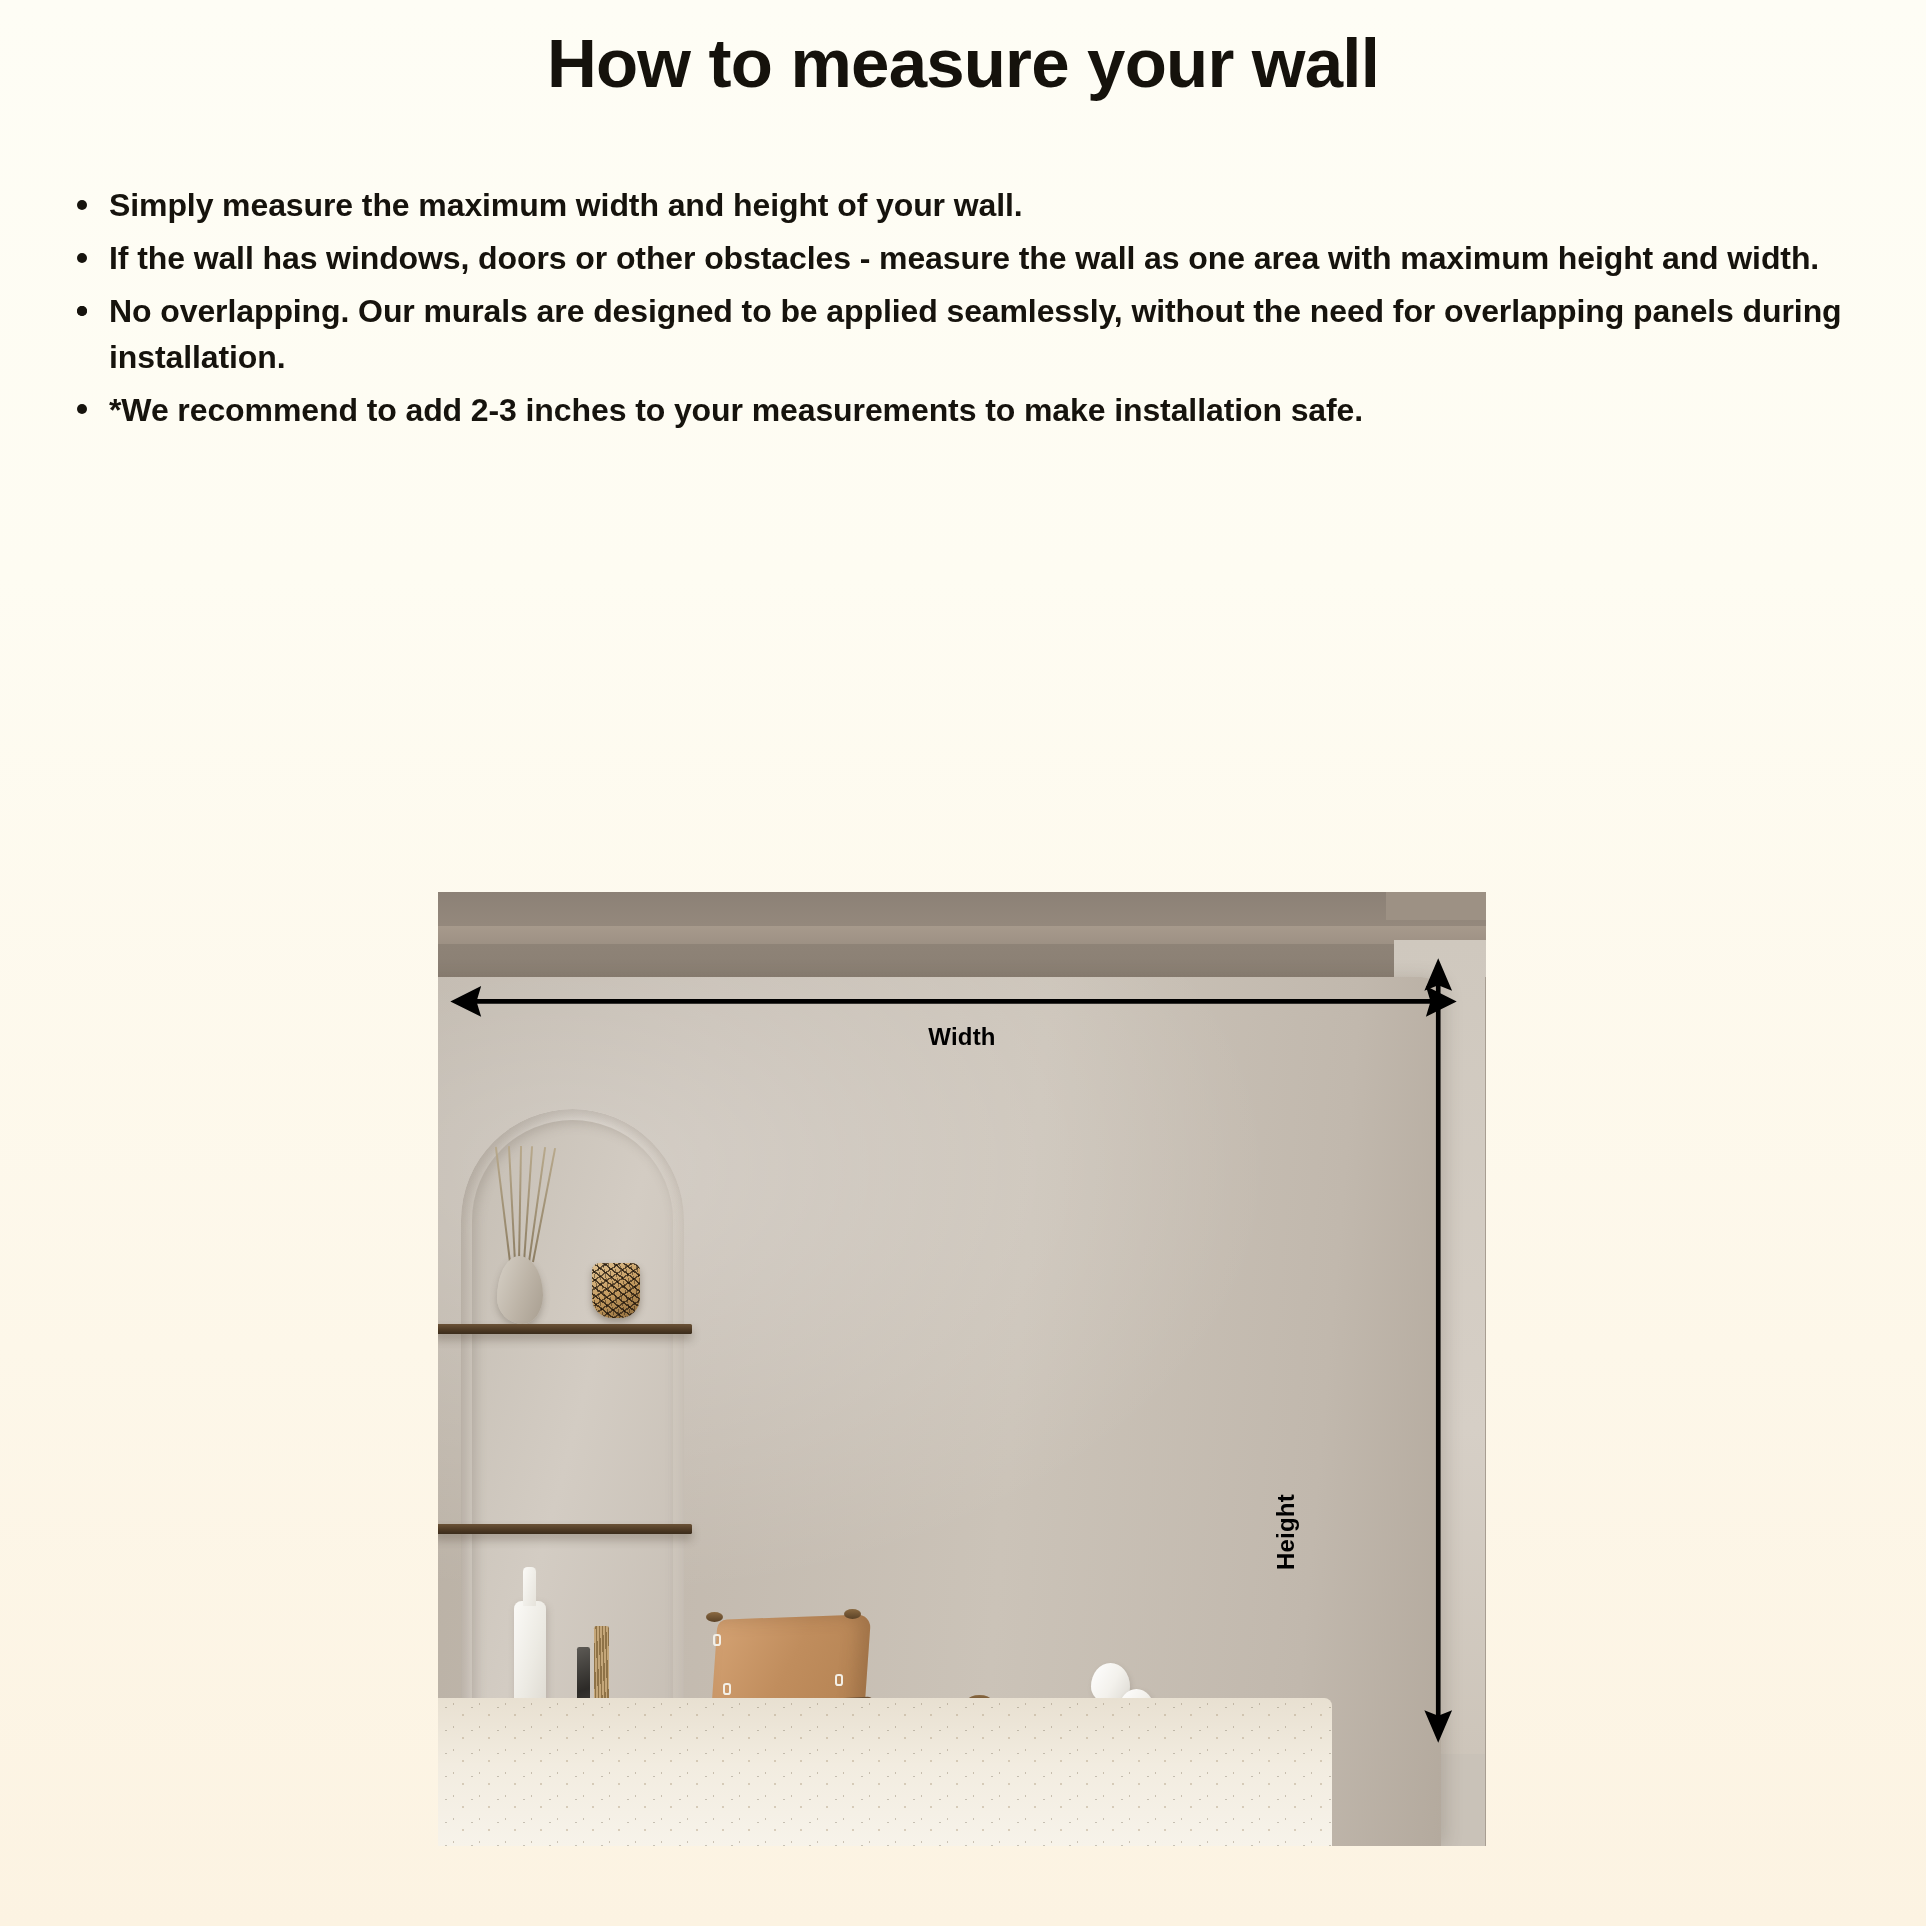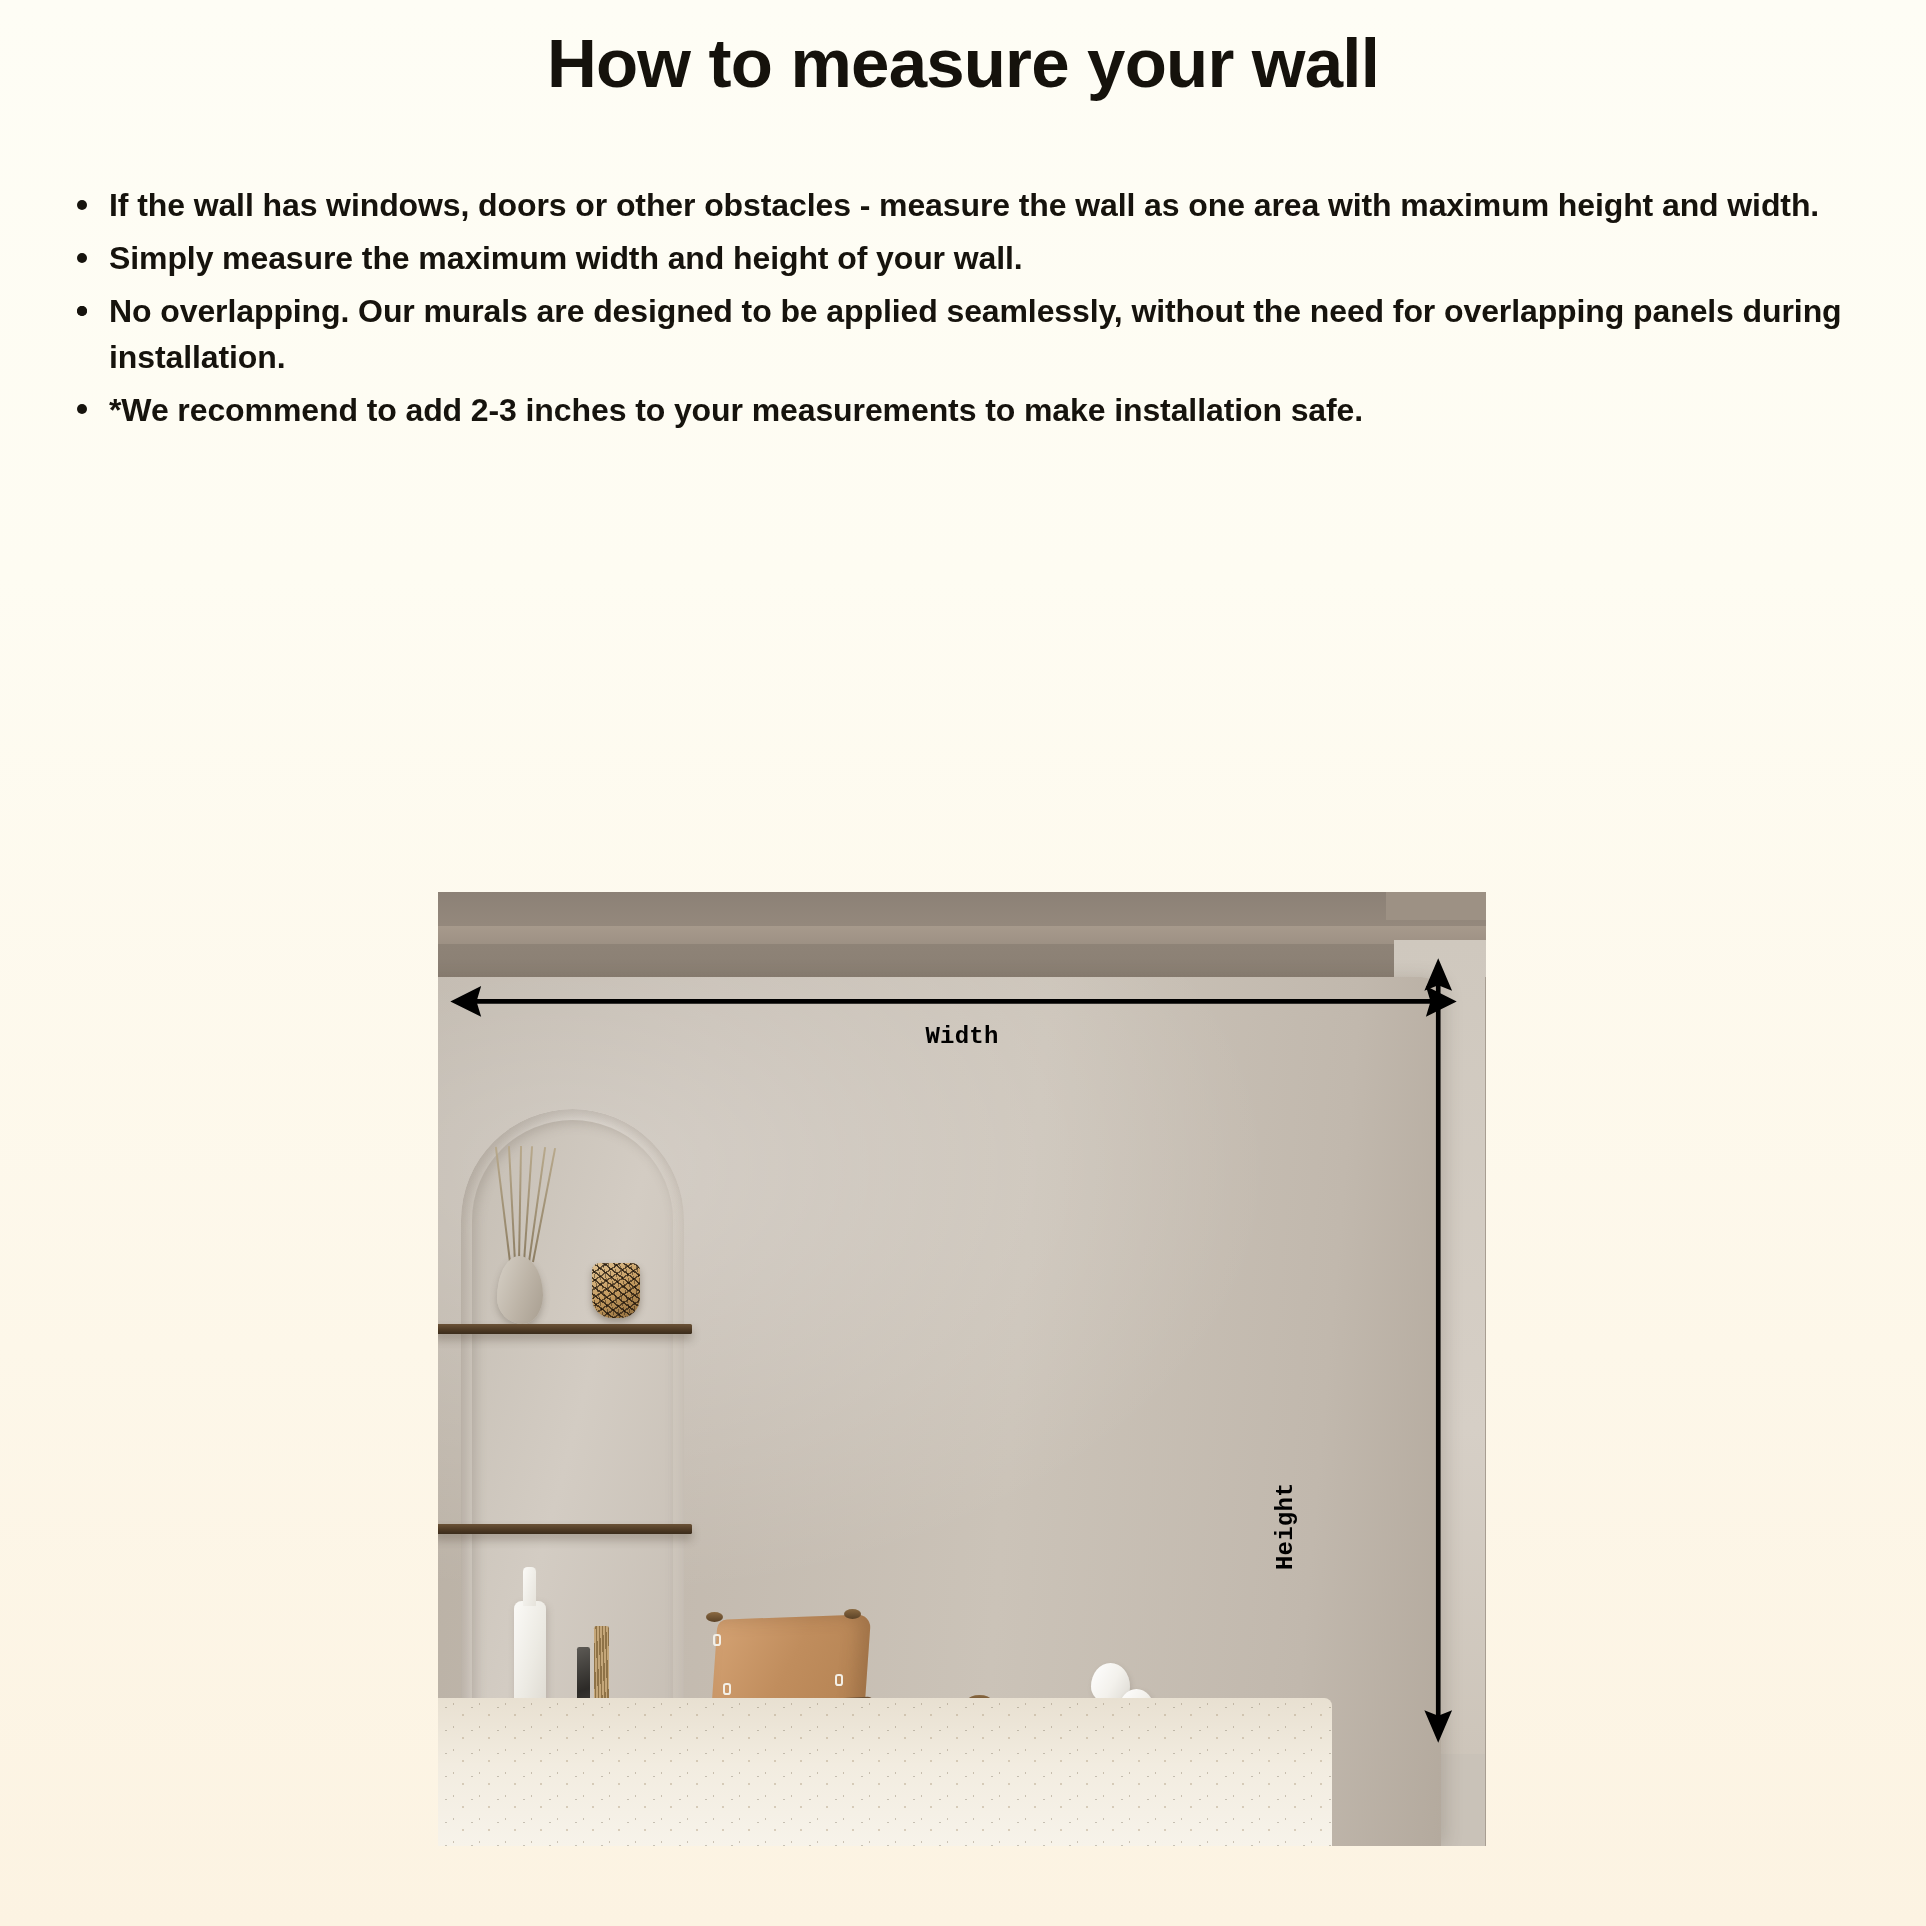--- a/index.html
+++ b/index.html
@@ -305,21 +305,21 @@
     background:
       radial-gradient(1.5px 1.5px at 4.6px 6.2px, rgba(120,105,80,.35) 50%, transparent 51%),
       radial-gradient(1.5px 1.5px at 14px 17px, rgba(170,150,120,.40) 50%, transparent 51%),
       radial-gradient(1.2px 1.2px at 23px 9.2px, rgba(90,78,60,.30) 50%, transparent 51%),
       linear-gradient(180deg,#e8e0d1 0%, #f2ece0 45%, #f7f3ea 100%);
     background-size:26px 23px,26px 23px,26px 23px,100% 100%;
     border-radius:4.6px 7.7px 0 0;
   }
 
   
-  .measure-layer{ position:absolute; inset:0; pointer-events:none;font-family:Liberation Mono, monospace; }
+  .measure-layer{ position:absolute; inset:0; pointer-events:none; }
   .measure-layer svg{ width:100%; height:100%; display:block; }
 
   .label-width{
     position:absolute;
     left:0; top:131px; width:100%;
     text-align:center;
     font-size:24px; font-weight:700; color:#000;
     letter-spacing:0.2px;
   }
   .label-height{
@@ -335,25 +335,25 @@
 </head>
 <body>
 
 <div id="page">
 
   <h1 class="page-title">How to measure your wall</h1>
 
   <ul class="tips-list">
     <li class="tip-item">
       <span class="tip-bullet"></span>
-      <span>If the wall has windows, doors or other obstacles - measure the wall as one area with maximum height and width.</span>
+      <span>Simply measure the maximum width and height of your wall.</span>
     </li>
     <li class="tip-item">
       <span class="tip-bullet"></span>
-      <span>Simply measure the maximum width and height of your wall.</span>
+      <span>If the wall has windows, doors or other obstacles - measure the wall as one area with maximum height and width.</span>
     </li>
     <li class="tip-item">
       <span class="tip-bullet"></span>
     </li>
     <li class="tip-item">
       <span class="tip-bullet"></span>
       <span>No overlapping. Our murals are designed to be applied seamlessly, without the need for overlapping panels during installation.</span>
     </li>
     <li class="tip-item">
       <span class="tip-bullet"></span>

